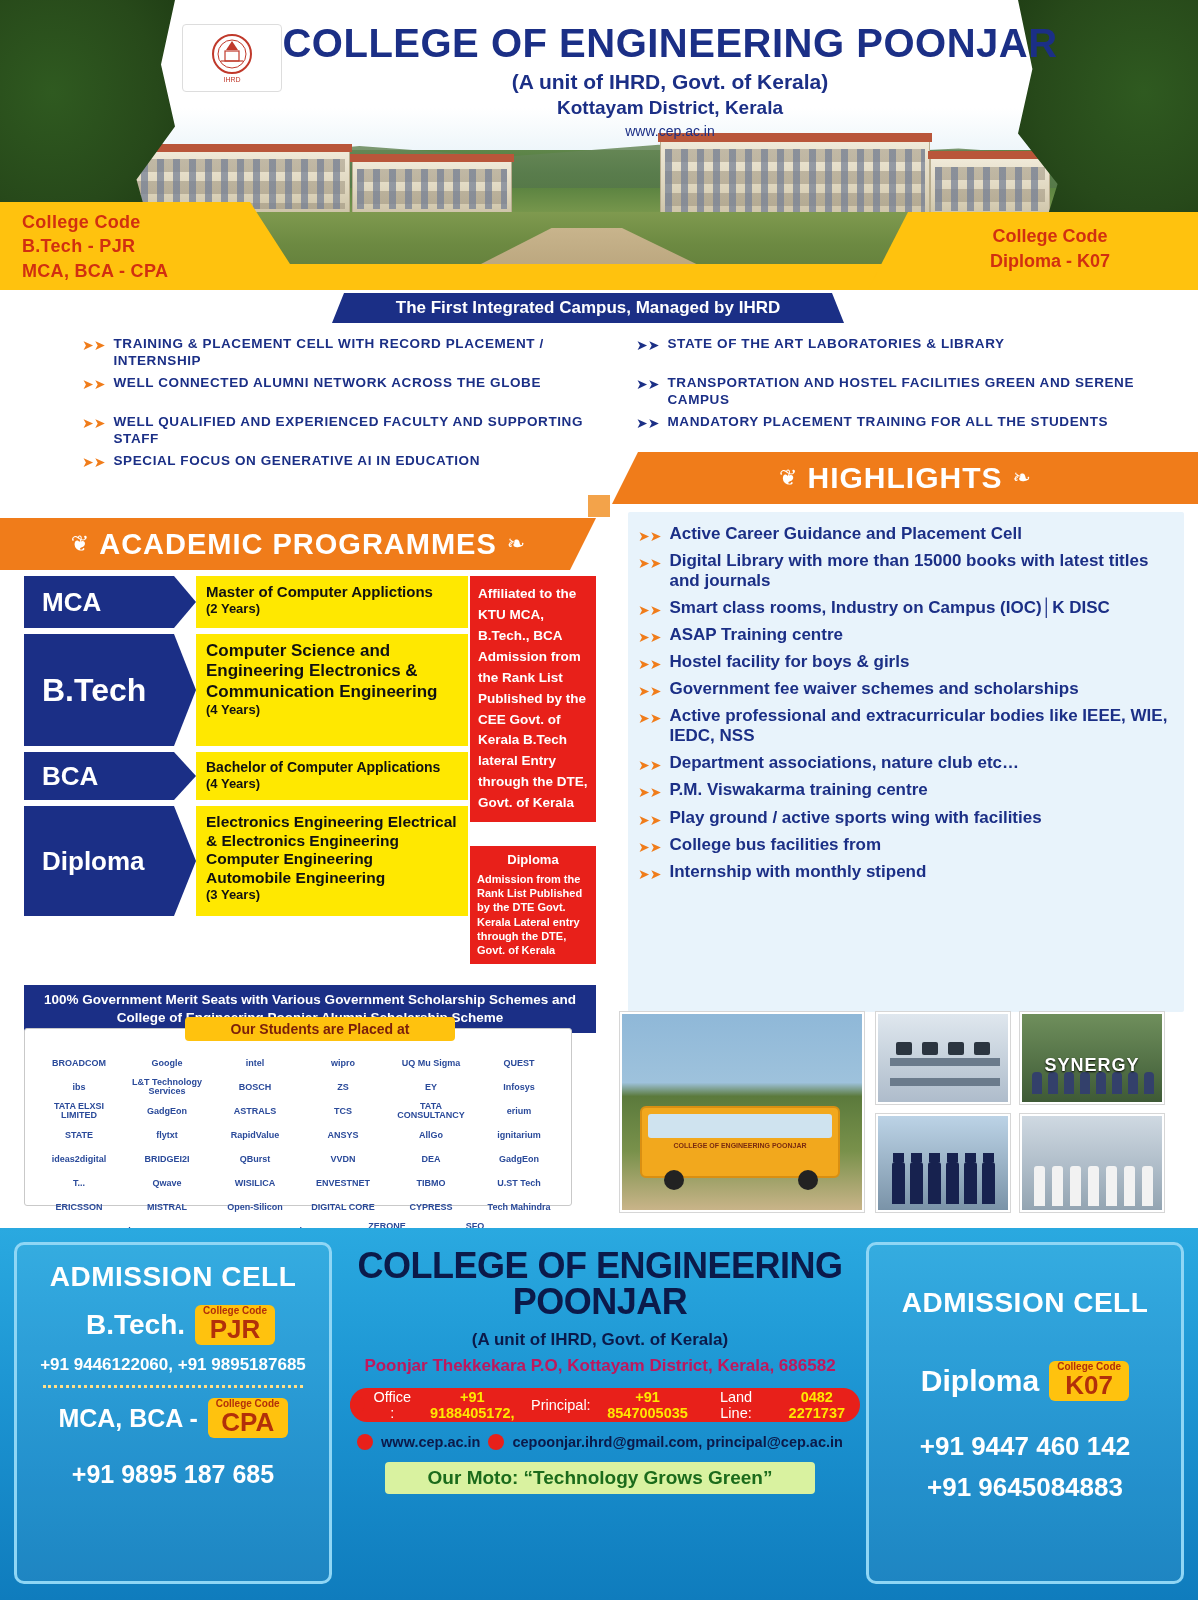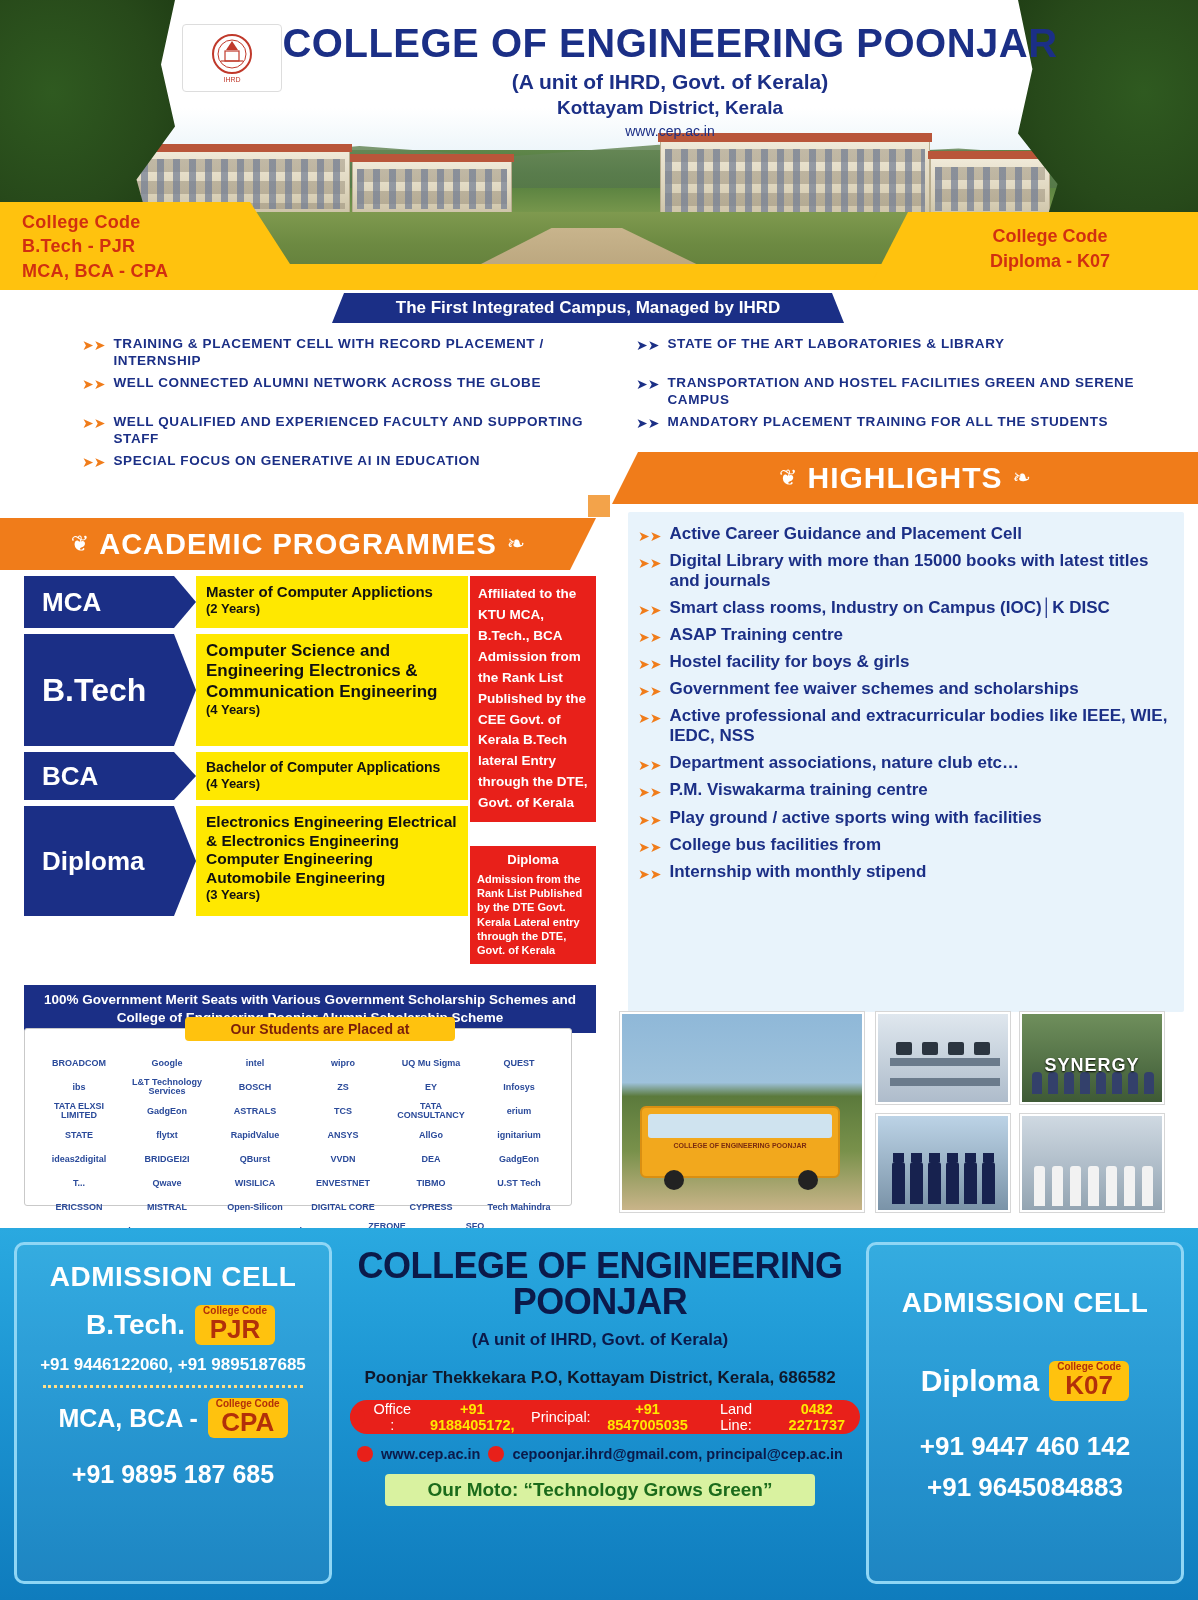--- a/index.html
+++ b/index.html
@@ -255,21 +255,21 @@
     display:inline-block; background:#ffc20e; border-radius:6px; padding:1px 8px 3px; text-align:center;
     line-height:1;
   }
   .codechip .cc-small{ display:block; font-size:10px; color:#b2300a; font-weight:bold; }
   .codechip .cc-big{ display:block; font-size:26px; color:#b2300a; font-weight:bold; }
   .dotted{ border-top:3px dotted #ffe08a; margin:10px 26px; }
 
   .foot-center{ position:absolute; left:350px; top:1248px; width:500px; text-align:center; }
   .fc-title{ font-size:36px; font-weight:bold; color:#0b1a4a; letter-spacing:-.5px; line-height:1;}
   .fc-sub{ font-size:17px; color:#0b1a4a; font-weight:bold; margin-top:10px;}
-  .fc-addr{ font-size:17px; color:#0f172a; font-weight:bold; margin-top:18px;}
+  .fc-addr{ font-size:17px; color:#be185d; font-weight:bold; margin-top:6px;}
   .pill{
     margin:12px auto 0; width:510px; height:34px; background:#e8201a; border-radius:20px;
     display:flex; align-items:center; justify-content:center; gap:6px; color:#fff; font-size:14.5px;
   }
   .pill b{ color:#ffe800; }
   .fc-web{ margin-top:12px; font-size:14.5px; color:#0b1a4a; font-weight:bold; display:flex; gap:8px; align-items:center; justify-content:center;}
   .moto{
     margin:12px auto 0; width:430px; height:32px; background:#d9f2a0; border-radius:4px;
     display:flex; align-items:center; justify-content:center; color:#1b6b1b; font-size:19px; font-weight:bold;
   }

